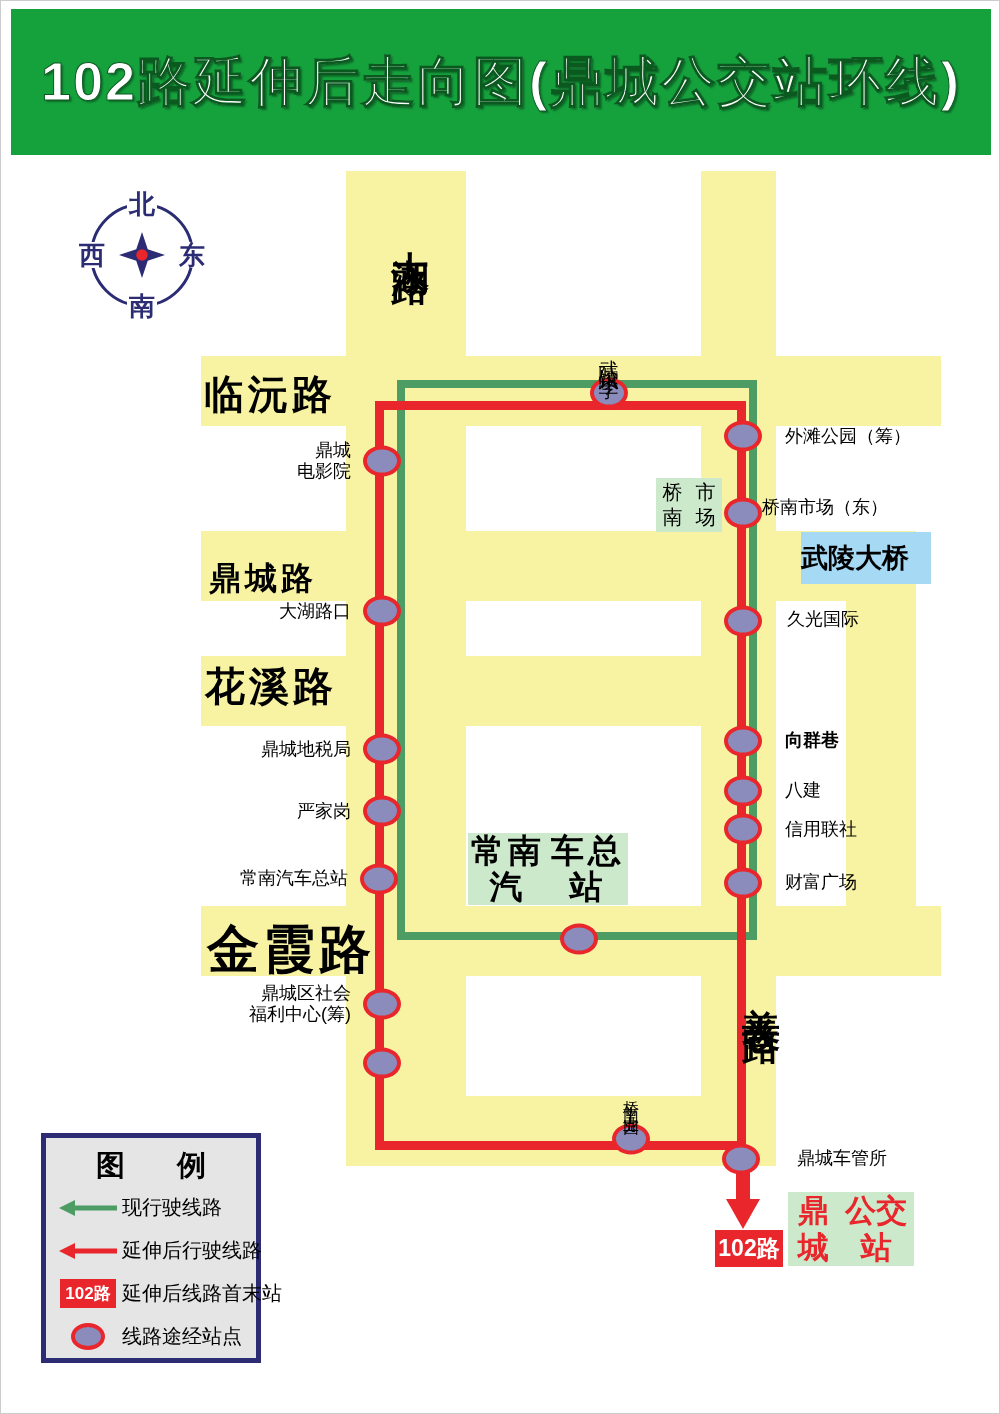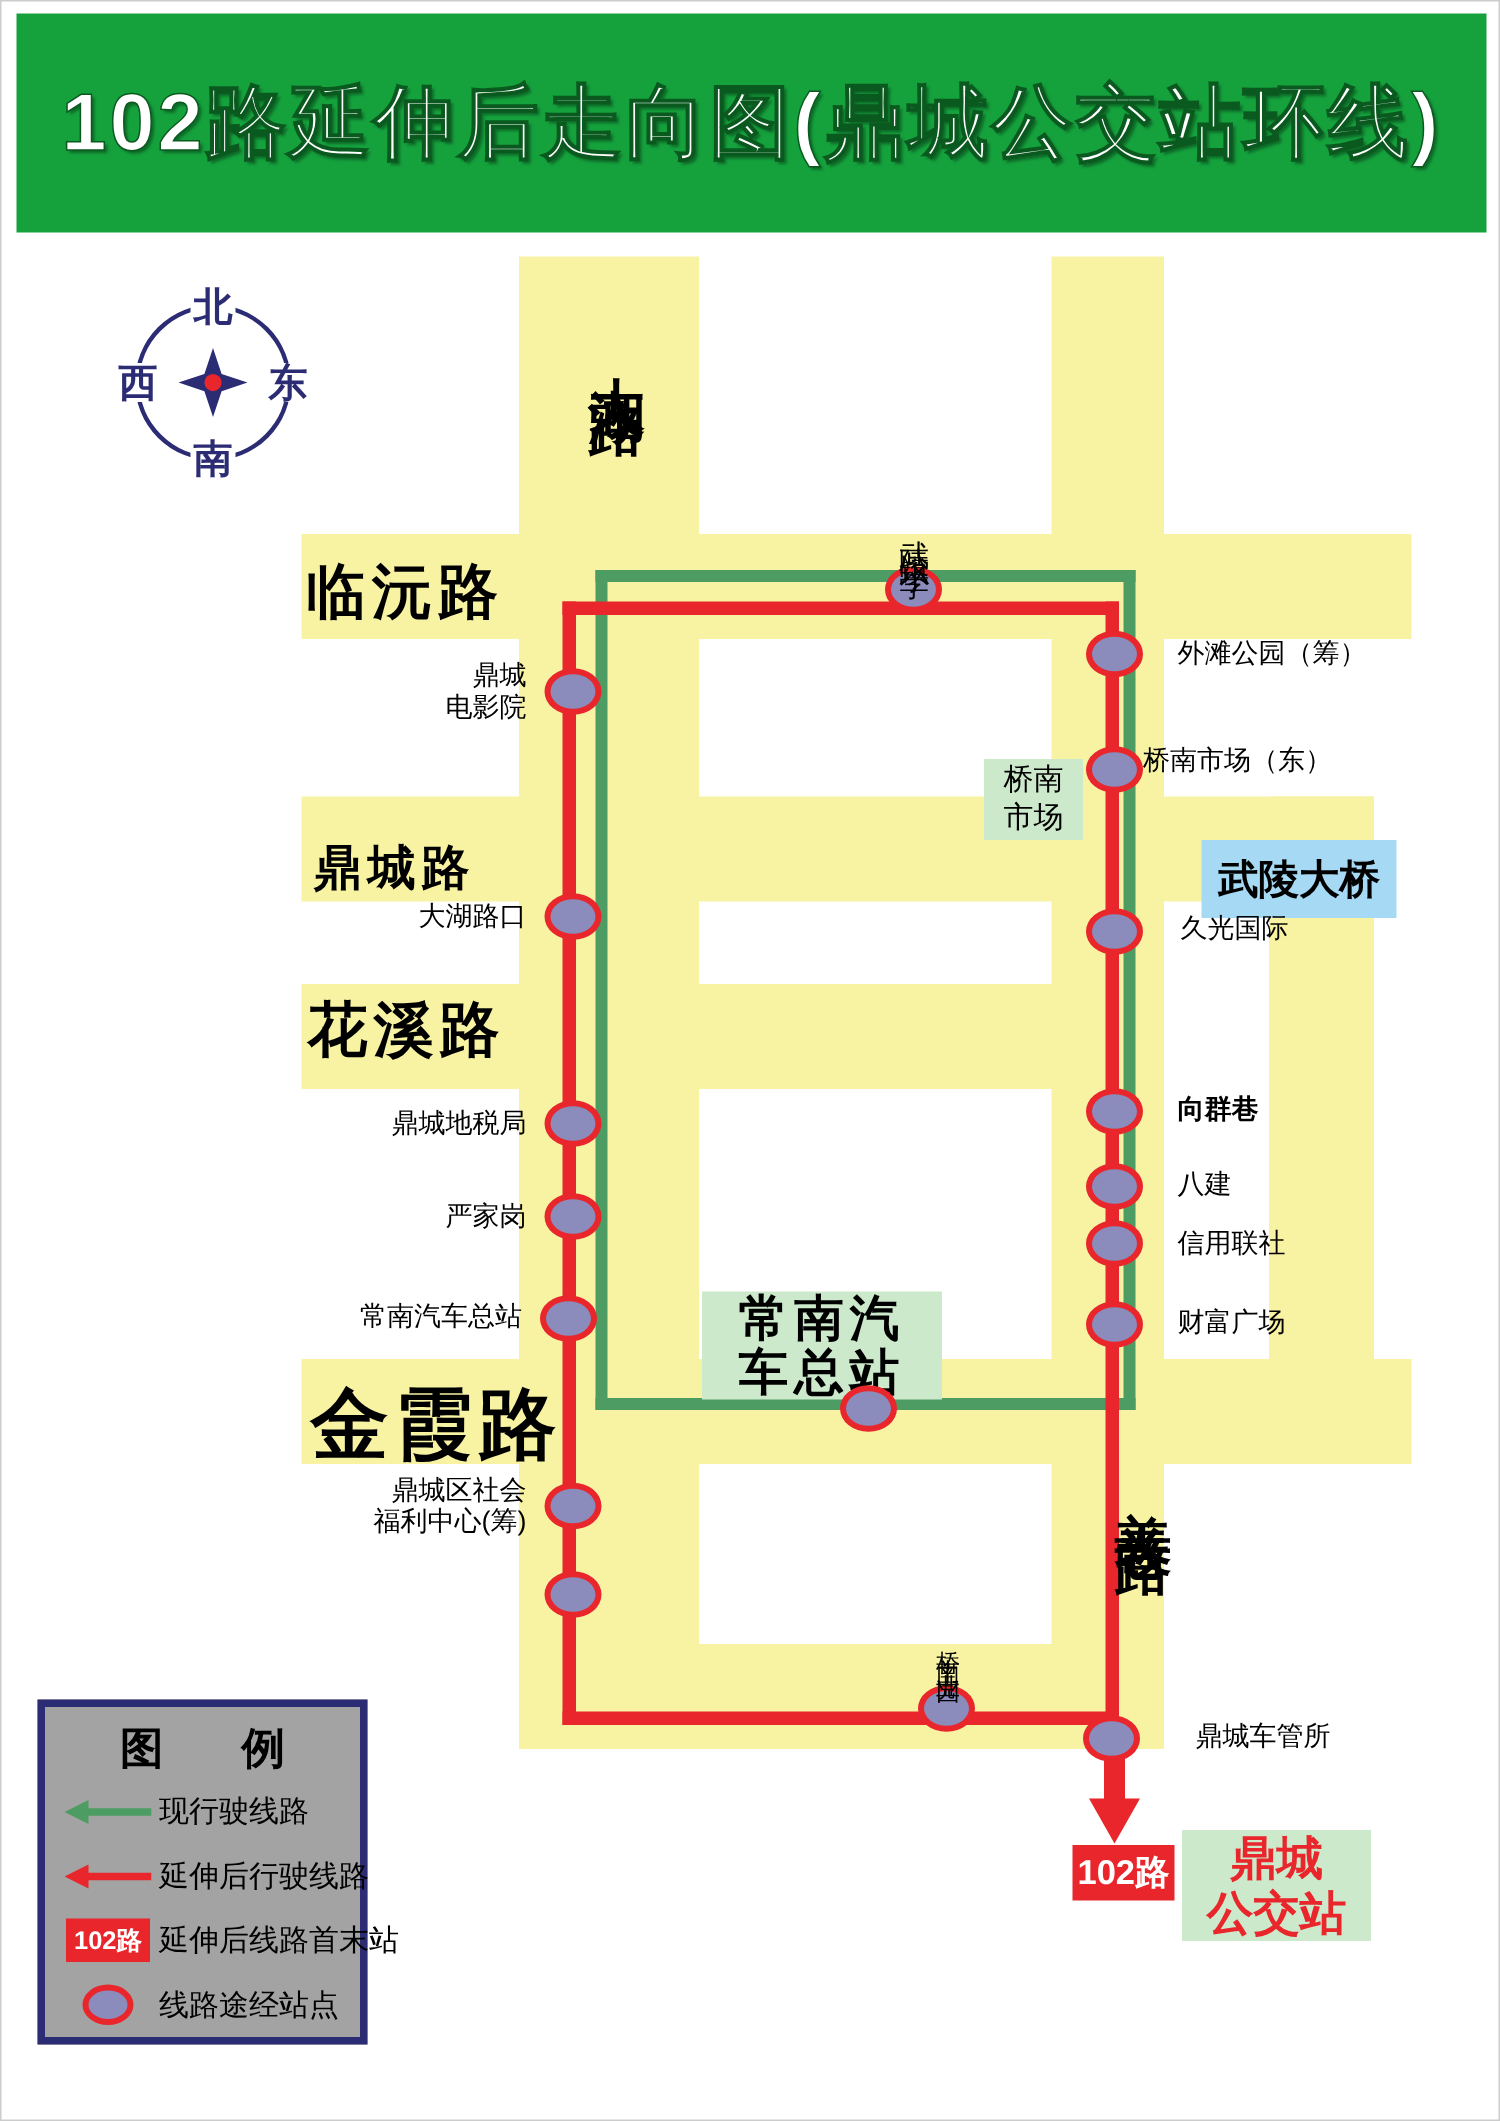--- a/index.html
+++ b/index.html
@@ -61,23 +61,22 @@
   .rl-dahu     { left:383px; top:220px; writing-mode:vertical-rl; font-size:38px; letter-spacing:8px; }
   .rl-linyuan  { left:203px; top:366px; font-size:40px; letter-spacing:4px; }
   .rl-dingchengrd { left:208px; top:556px; font-size:32px; letter-spacing:4px; }
   .rl-huaxi    { left:204px; top:658px; font-size:40px; letter-spacing:4px; }
   .rl-jinxia   { left:206px; top:914px; font-size:52px; letter-spacing:4px; }
   .rl-shanjuan { left:734px; top:975px; writing-mode:vertical-rl; font-size:38px; letter-spacing:10px; }
 
   
   .lm {
     position:absolute; background:var(--landmark-bg); color:#000; z-index:4;
-    display:flex; flex-direction:column; align-items:center; justify-content:center;
+    display:flex; flex-direction:row; align-items:center; 
     text-align:center;
-    margin-top:28px;
   }
   .lm-qiaonan  { left:655px; top:477px; width:66px;  height:54px; font-size:20px; line-height:25px; }
   .lm-bridge   { left:800px; top:531px; width:130px; height:52px; background:var(--bridge-bg); font-size:27px; font-weight:bold; }
   .lm-changnan { left:467px; top:832px; width:160px; height:72px; font-size:33px; font-weight:bold; line-height:36px; letter-spacing:4px; }
   .lm-dingcheng{ left:787px; top:1191px; width:126px; height:74px; font-size:31px; font-weight:bold; color:var(--route-red); line-height:37px; }
 
   
   .term-shaft { position:absolute; left:735px; top:1149px; width:14px; height:52px; background:var(--route-red); z-index:3; }
   .term-head  {
     position:absolute; left:742px; top:1198px; width:0; height:0; z-index:3;
@@ -85,22 +84,22 @@
     border-top:30px solid var(--route-red); transform:translateX(-50%);
   }
   .badge-102 {
     position:absolute; left:714px; top:1229px; width:68px; height:37px;
     background:var(--route-red); color:#fff; font-size:23px; font-weight:bold;
     display:flex; align-items:center; justify-content:center; z-index:7;
   }
 
   
   .legend {
-    position:absolute; left:24px; top:1132px; width:220px; height:230px;
-    border:5px solid var(--legend-border); background:#a3a3a3; box-sizing:border-box; z-index:8;
+    position:absolute; left:40px; top:1132px; width:220px; height:230px;
+    border:5px solid var(--legend-border); background:#e5e5e5; box-sizing:border-box; z-index:8;
   }
   .legend-title {
     text-align:center; font-size:29px; font-weight:bold; color:#000;
     letter-spacing:22px; padding-left:22px; margin-top:8px;
   }
   .legend-row { display:flex; align-items:center; height:43px; padding-left:8px; }
   .legend-sym { width:68px; display:flex; justify-content:center; align-items:center; flex:none; }
   .legend-label { font-size:20px; color:#000; white-space:nowrap; }
   .legend-badge {
     width:56px; height:29px; background:var(--route-red); color:#fff;

